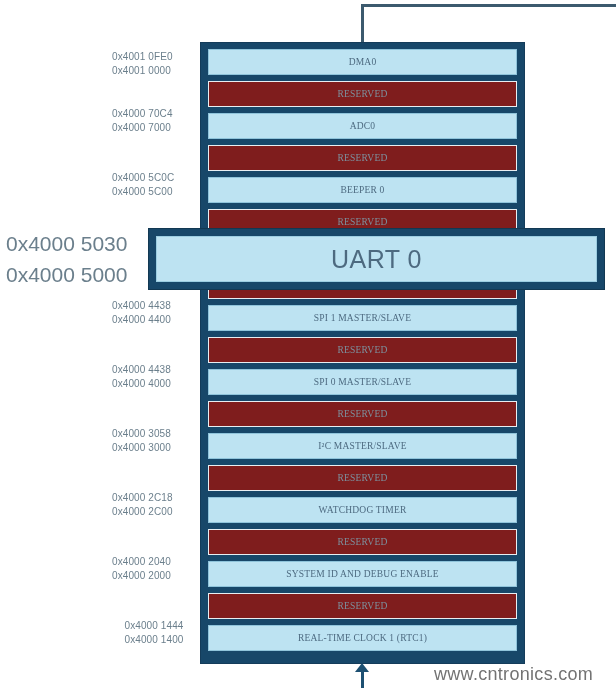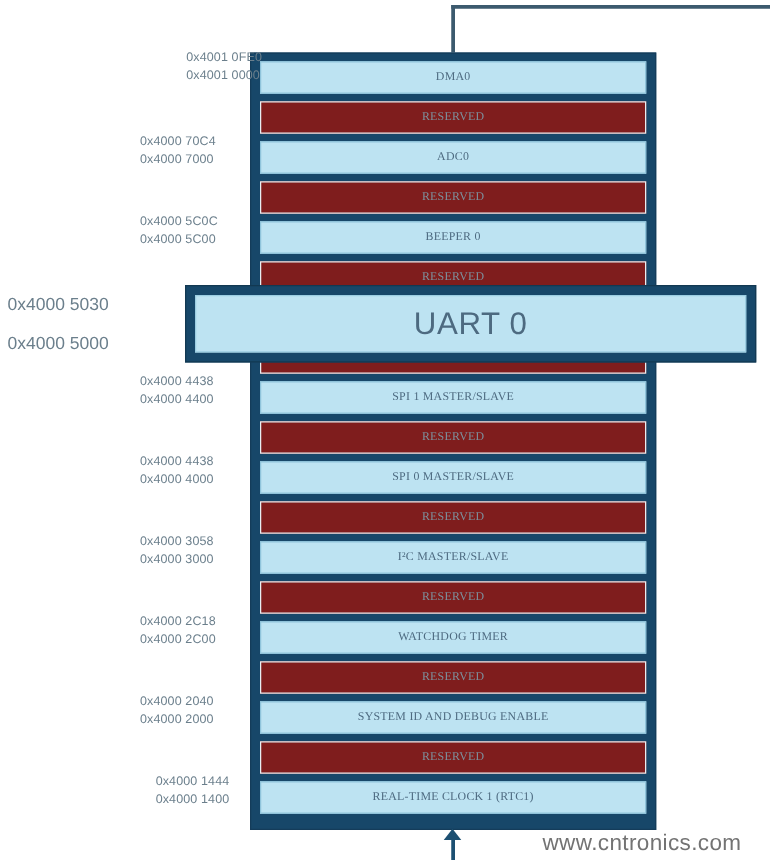--- a/index.html
+++ b/index.html
@@ -116,21 +116,21 @@
     justify-content: center;
     font-size: 25px;
     color: #4d6a80;
     letter-spacing: 0.5px;
   }
   .callout-addr {
     position: absolute;
     left: 6px;
     top: 228px;
     width: 136px;
-    font-size: 14px;
+    font-size: 21px;
     line-height: 31px;
     color: #6b7f8c;
     white-space: nowrap;
   }
 
   
   .arrow-shaft {
     position: absolute;
     left: 361px;
     top: 668px;
@@ -224,21 +224,21 @@
         <div class="row reserved">
           <span>RESERVED</span>
         </div>
         <div class="row periph">
           <span>REAL-TIME CLOCK 1 (RTC1)</span>
         </div>
       </div>
   </div>
 
   <div id="addr-host">
-      <div class="addr" style="top: 40px; margin-left: 37px;">
+      <div class="addr" style="top: 50px;">
         <div>0x4001 0FE0</div>
         <div>0x4001 0000</div>
       </div>
       <div class="addr" style="top: 107px;">
         <div>0x4000 70C4</div>
         <div>0x4000 7000</div>
       </div>
       <div class="addr" style="top: 171px;">
         <div>0x4000 5C0C</div>
         <div>0x4000 5C00</div>

